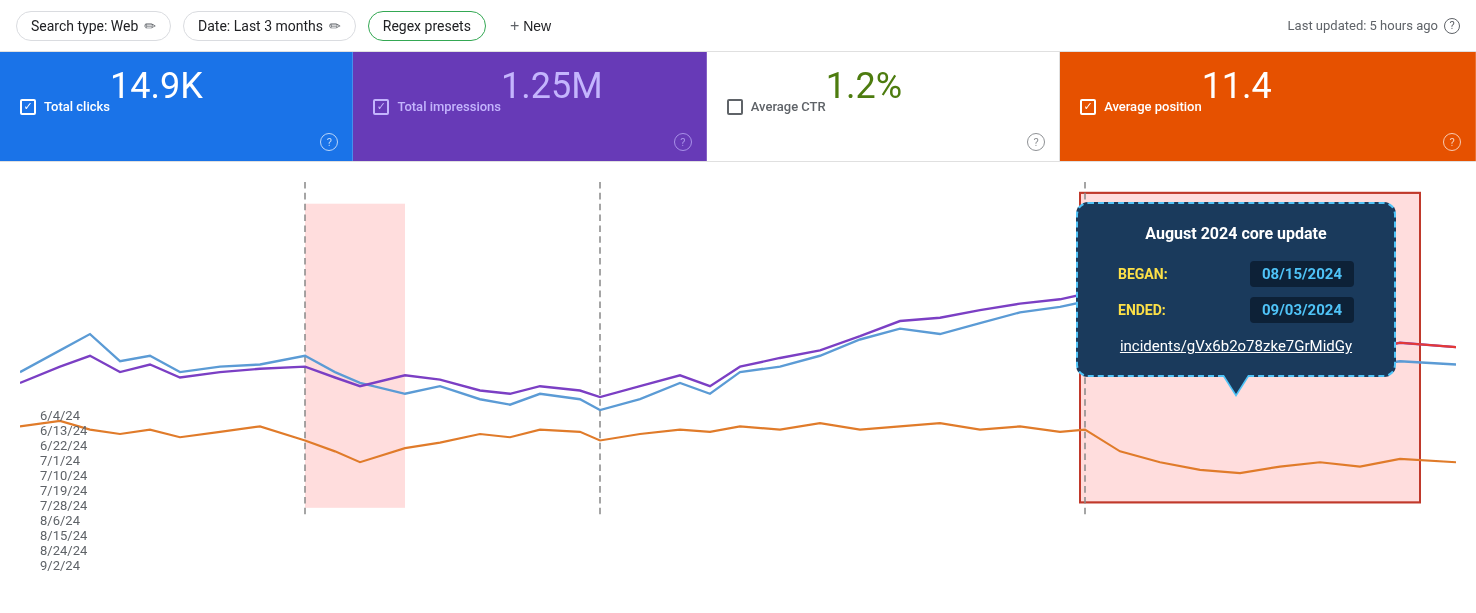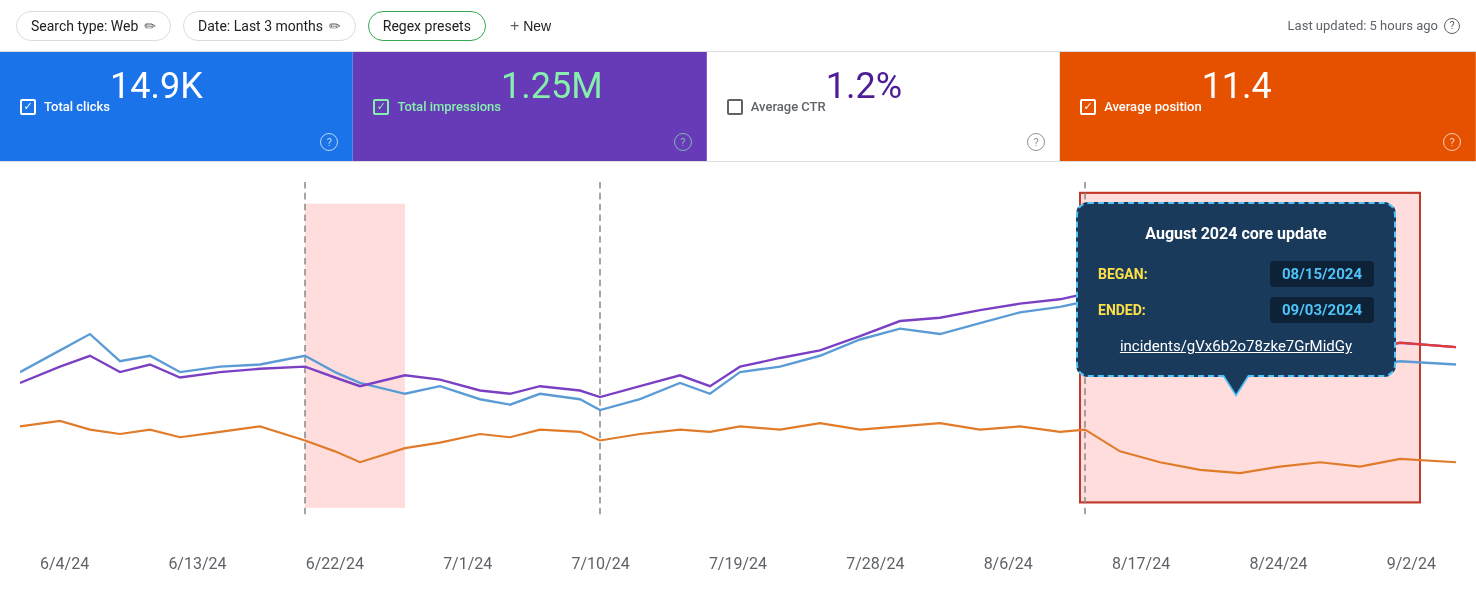--- a/index.html
+++ b/index.html
@@ -100,21 +100,21 @@
       justify-content: flex-start;
       position: relative;
       border-right: 1px solid rgba(255,255,255,0.2);
     }
     .metric-card.clicks {
       background: #1a73e8;
       color: #fff;
     }
     .metric-card.impressions {
       background: #673ab7;
-      color: #86efac;
+      color: #c4b5fd;
     }
     .metric-card.ctr {
       background: #fff;
       color: #202124;
       border-right: 1px solid #e0e0e0;
     }
     .metric-card.position {
       background: #e65100;
       color: #fff;
       flex: 1.2;
@@ -139,21 +139,21 @@
     .metric-checkbox.checked::after {
       content: '✓';
       font-size: 11px;
     }
     .metric-value {
       font-size: 36px;
       font-weight: 400;
       line-height: 1;
     }
     .metric-card.ctr .metric-value {
-      color: #4c1d95;
+      color: #4d7c0f;
     }
     .metric-help {
       position: absolute;
       bottom: 10px;
       right: 14px;
       width: 18px;
       height: 18px;
       border-radius: 50%;
       border: 1.5px solid currentColor;
       display: inline-flex;
@@ -183,21 +183,21 @@
 
     
     .tooltip-popup {
       position: absolute;
       top: 20px;
       right: 60px;
       width: 320px;
       background: #1a3a5c;
       border: 2.5px dashed #4fc3f7;
       border-radius: 12px;
-      padding: 20px 20px;
+      padding: 20px 40px;
       z-index: 100;
       color: #fff;
     }
     .tooltip-title {
       font-size: 16px;
       font-weight: 700;
       text-align: center;
       margin-bottom: 18px;
       color: #fff;
     }
@@ -252,23 +252,24 @@
       border-top: 19px solid #1a3a5c;
     }
 
     
     .x-axis {
       position: absolute;
       bottom: 0;
       left: 20px;
       right: 20px;
       display: flex;
-      justify-content: space-between;
-      font-size: 16px;
+      justify-content: flex-start;
+      font-size: 13px;
       color: #5f6368;
+      flex-direction: column;
     }
 
     svg.chart-svg {
       width: 100%;
       height: 100%;
     }
   </style>
 </head>
 <body>
 
@@ -504,18 +505,18 @@
     
     <div class="x-axis">
       <span>6/4/24</span>
       <span>6/13/24</span>
       <span>6/22/24</span>
       <span>7/1/24</span>
       <span>7/10/24</span>
       <span>7/19/24</span>
       <span>7/28/24</span>
       <span>8/6/24</span>
-      <span>8/17/24</span>
+      <span>8/15/24</span>
       <span>8/24/24</span>
       <span>9/2/24</span>
     </div>
   </div>
 </div>
 
 </body></html>

